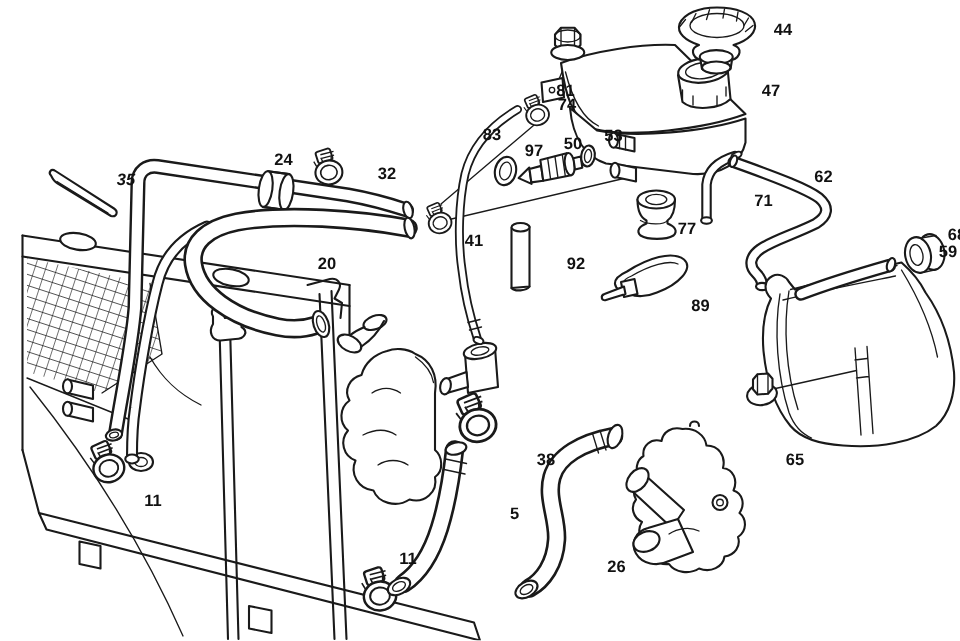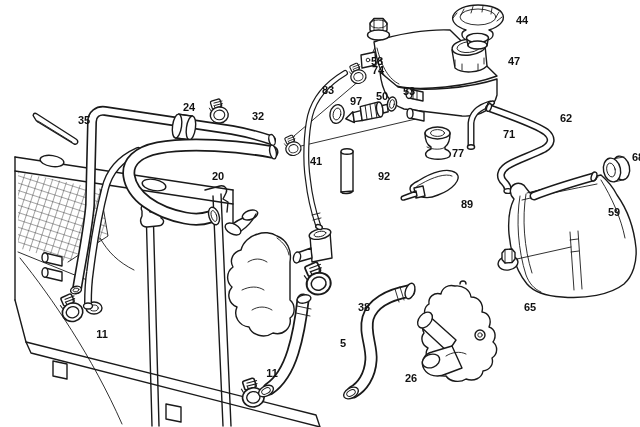--- a/index.html
+++ b/index.html
@@ -269,40 +269,40 @@
 
     <g>
       <path class="tn" d="M517,259 L571,247"></path>
       <ellipse class="wf" cx="508" cy="263" rx="10" ry="7" transform="rotate(-10 508 263)"></ellipse>
       <path class="wf" d="M502,253 L505,249.5 L512,249 L515,252.5 L515,259 L512,262.5 L505,263 L502,259.5 Z"></path>
       <path class="tn" d="M505,249.5 L505,263 M512,249 L512,262.5"></path>
     </g>
   </g>
 </svg>
 <div id="labels">
-      <span class="part-label" style="left: 62px; top: 120px;">35</span>
+      <span class="part-label" style="left: 62px; top: 120px; font-style: italic;">35</span>
       <span class="part-label" style="left: 167px; top: 107px;">24</span>
       <span class="part-label" style="left: 236px; top: 116px;">32</span>
       <span class="part-label" style="left: 196px; top: 176px;">20</span>
       <span class="part-label" style="left: 306px; top: 90px;">83</span>
       <span class="part-label" style="left: 294px; top: 161px;">41</span>
-      <span class="part-label" style="left: 355px; top: 61px;">58</span>
+      <span class="part-label" style="left: 355px; top: 61px;">81</span>
       <span class="part-label" style="left: 356px; top: 30px; margin-top: 40px;">74</span>
       <span class="part-label" style="left: 500px; top: 20px;">44</span>
       <span class="part-label" style="left: 492px; top: 61px;">47</span>
       <span class="part-label" style="left: 334px; top: 101px;">97</span>
       <span class="part-label" style="left: 360px; top: 96px; text-align: right;">50</span>
       <span class="part-label" style="left: 387px; top: 91px;">53</span>
       <span class="part-label" style="left: 436px; top: 153px;">77</span>
       <span class="part-label" style="left: 362px; top: 176px;">92</span>
       <span class="part-label" style="left: 445px; top: 204px;">89</span>
       <span class="part-label" style="left: 487px; top: 134px;">71</span>
-      <span class="part-label" style="left: 527px; top: 118px; margin-left: 17px;">62</span>
+      <span class="part-label" style="left: 527px; top: 118px;">62</span>
       <span class="part-label" style="left: 616px; top: 157px;">68</span>
-      <span class="part-label" style="left: 592px; top: 168px; margin-top: 44px;">59</span>
+      <span class="part-label" style="left: 610px; top: 168px;">59</span>
       <span class="part-label" style="left: 508px; top: 278px; margin-top: 29px;">65</span>
       <span class="part-label" style="left: 80px; top: 334px;">11</span>
       <span class="part-label" style="left: 250px; top: 373px;">11</span>
       <span class="part-label" style="left: 342px; top: 277px; margin-top: 30px;">38</span>
       <span class="part-label" style="left: 321px; top: 343px;">5</span>
       <span class="part-label" style="left: 389px; top: 378px;">26</span>
     </div>
 </div>
 
 </body></html>

